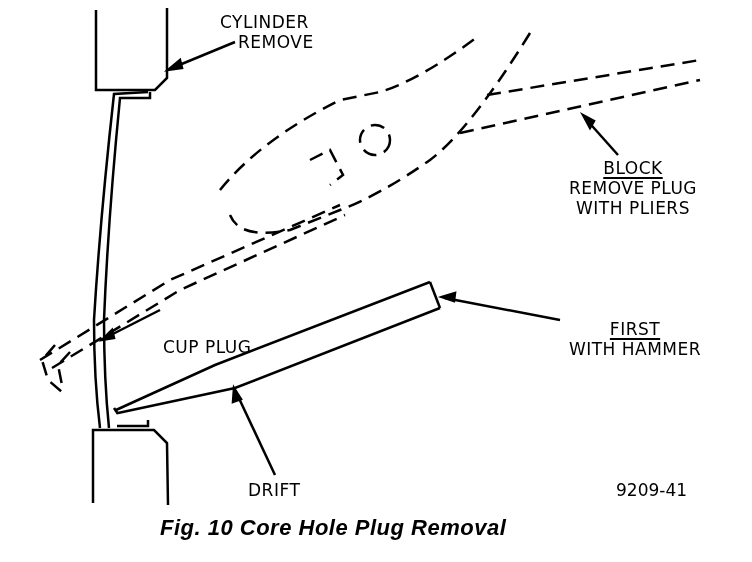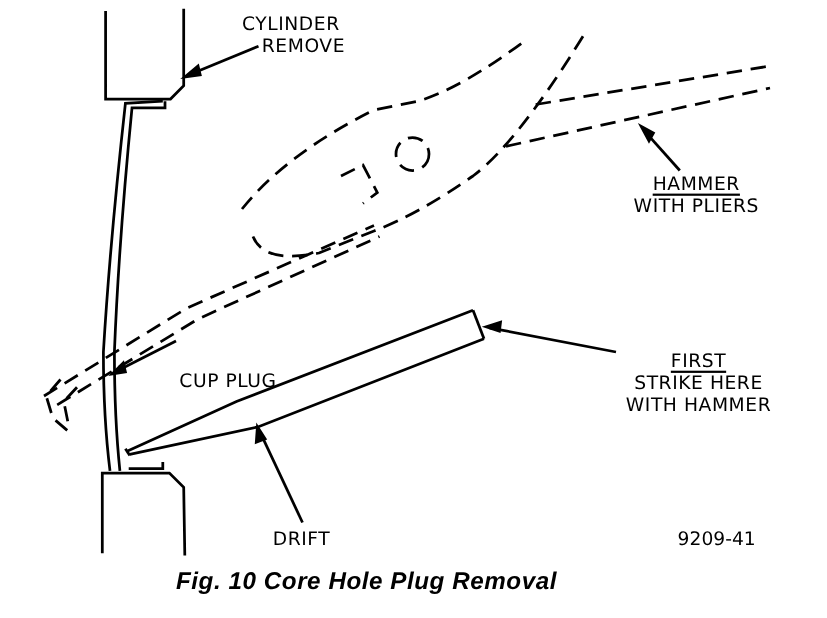--- a/index.html
+++ b/index.html
@@ -63,28 +63,28 @@
     <polygon points="234,388 233,402 241,399"></polygon>
   </g>
 </svg>
 
 <div class="label" style="left:220px; top:12px; width:110px; text-align:left;">
   <div>CYLINDER</div>
   <div style="padding-left:18px;">REMOVE</div>
 </div>
 
 <div class="label" style="left:548px; top:158px; width:170px;">
-  <div class="u">HAMMER</div>
+  <div class="u">BLOCK</div>
+  <div>REMOVE PLUG</div>
   <div>WITH PLIERS</div>
 </div>
 
 <div class="label" style="left:163px; top:299px; text-align:left;margin-top:38px;">CUP PLUG</div>
 
 <div class="label" style="left:540px; top:284px; width:190px;margin-top:35px;">
   <div class="u">FIRST</div>
-  <div>STRIKE HERE</div>
   <div>WITH HAMMER</div>
 </div>
 
 <div class="label" style="left:248px; top:480px; text-align:right;">DRIFT</div>
 
 <div class="figno">9209-41</div>
 <div class="caption">Fig. 10 Core Hole Plug Removal</div>
 
 </body></html>

